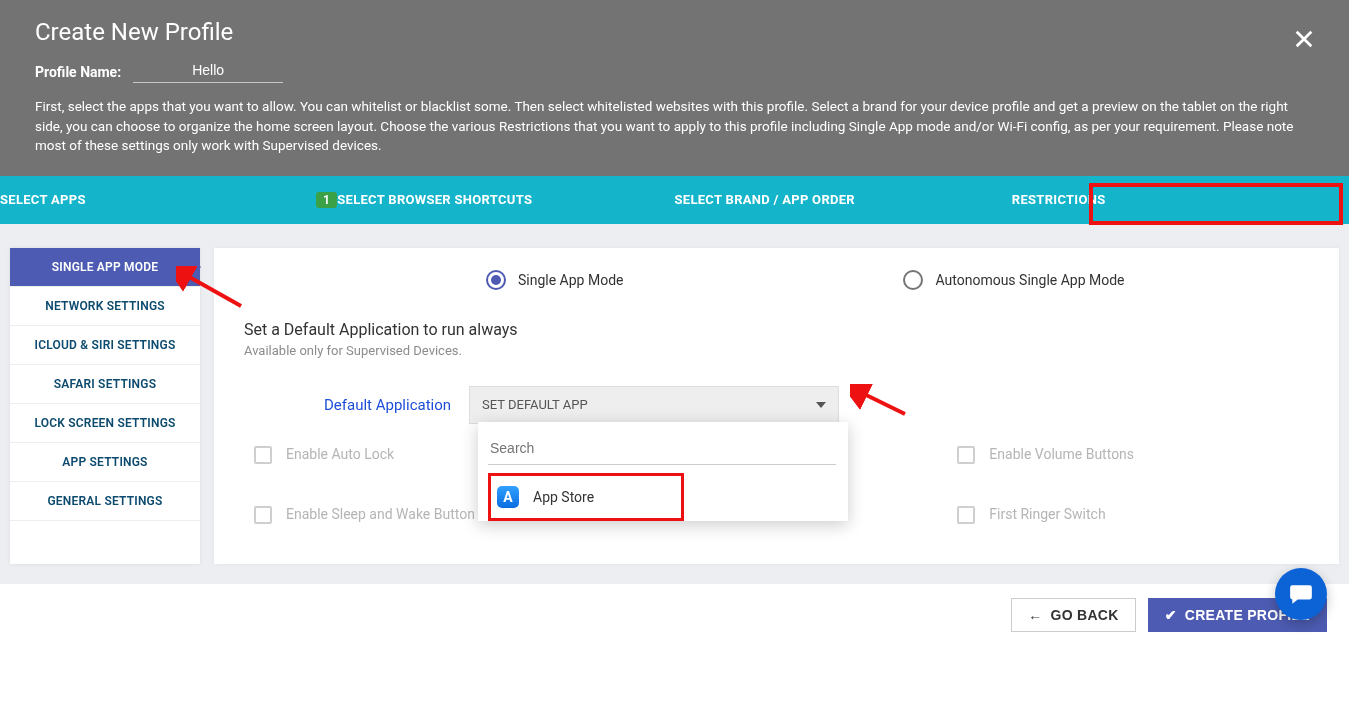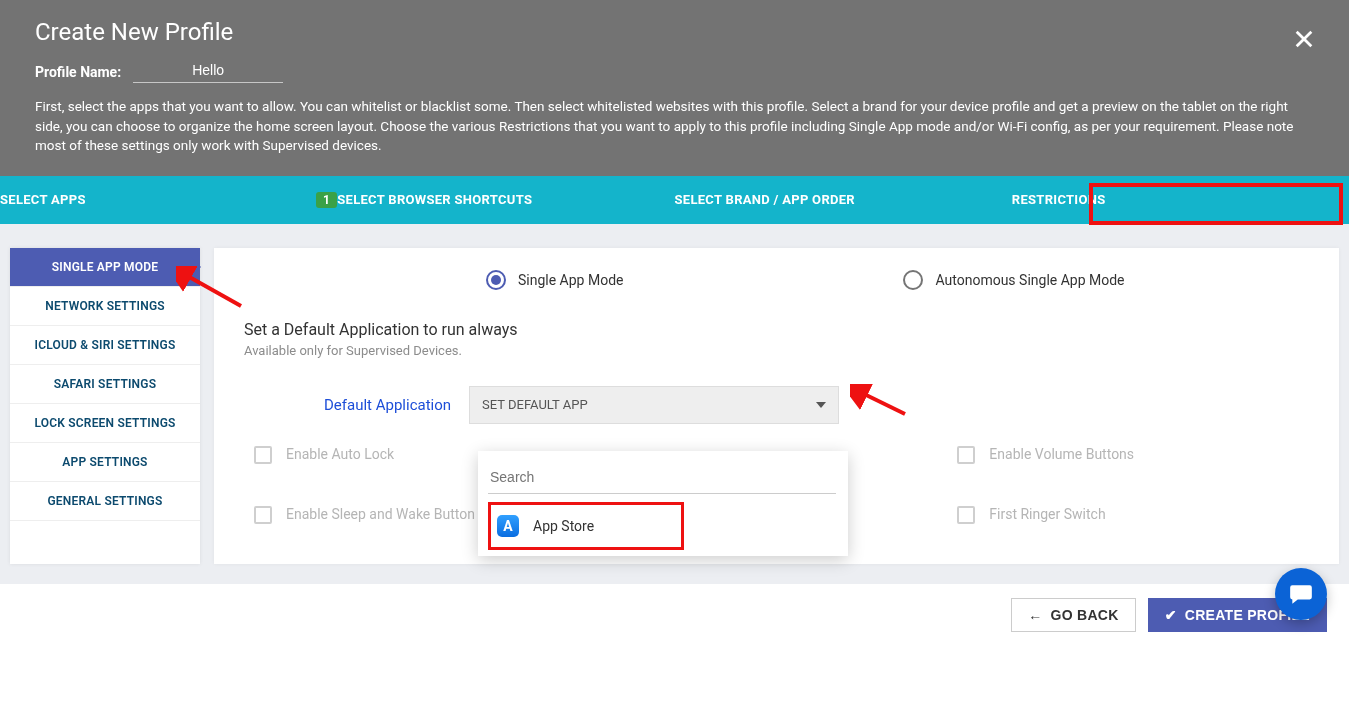--- a/index.html
+++ b/index.html
@@ -28,21 +28,21 @@
   .radio { display: inline-flex; align-items: center; gap: 12px; cursor: pointer; }
   .radio-outer { width: 20px; height: 20px; border: 2px solid #757575; border-radius: 50%; display: flex; align-items: center; justify-content: center; }
   .radio.checked .radio-outer { border-color: #4d5cb2; }
   .radio.checked .radio-outer::after { content: ""; width: 10px; height: 10px; background: #4d5cb2; border-radius: 50%; }
   .section-h { font-size: 16px; font-weight: 400; color: #333; margin-bottom: 4px; }
   .section-sub { font-size: 13px; color: #8c8c8c; margin-bottom: 28px; }
   .default-row { display: flex; align-items: center; gap: 10px; margin-left: 56px; position: relative; }
   .default-label { font-size: 15px; color: #1d4ed8; margin-left: 24px; }
   .select-box { width: 370px; height: 38px; background: #eee; border: 1px solid #ddd; display: flex; align-items: center; justify-content: space-between; padding: 0 12px; cursor: pointer; font-size: 13px; color: #555; margin-left: 8px; }
   .select-box .arrow { width: 0; height: 0; border-left: 5px solid transparent; border-right: 5px solid transparent; border-top: 6px solid #555; }
-  .dropdown { position: absolute; left: 178px; top: 36px; width: 370px; background: #fff; box-shadow: 0 4px 16px rgba(0,0,0,0.2); padding: 12px 10px 6px; z-index: 5; margin-top: 29px; }
+  .dropdown { position: absolute; left: 178px; top: 36px; width: 370px; background: #fff; box-shadow: 0 4px 16px rgba(0,0,0,0.2); padding: 12px 10px 0; z-index: 5; }
   .dropdown input { width: 348px; border: none; border-bottom: 1px solid #ccc; font-size: 14px; padding: 6px 2px 8px; outline: none; }
   .dd-item { display: flex; align-items: center; gap: 14px; padding: 10px 6px; margin-top: 8px; border: 3px solid #e11; width: 196px; cursor: pointer; }
   .dd-icon { width: 22px; height: 22px; border-radius: 5px; background: linear-gradient(180deg,#30a0ff,#0a6de0); display: flex; align-items: center; justify-content: center; color: #fff; font-size: 14px; font-weight: 700; }
   .dd-item span.txt { font-size: 14px; color: #333; }
   .check-grid { display: grid; grid-template-columns: repeat(3, 1fr); row-gap: 42px; margin-top: 22px; margin-left: 10px; }
   .chk { display: flex; align-items: flex-start; gap: 14px; color: #b5b5b5; font-size: 14px; }
   .chk .box { width: 18px; height: 18px; border: 2px solid #cfcfcf; border-radius: 2px; }
   .check-grid .chk:nth-child(2), .check-grid .chk:nth-child(5) { opacity: 0; } 
   .footer { display: flex; justify-content: flex-end; gap: 12px; padding: 14px 22px; background: #fff; }
   .btn { display: inline-flex; align-items: center; gap: 8px; border: 1px solid #ccc; background: #fff; padding: 8px 16px; font-size: 14px; font-weight: 600; cursor: pointer; color: #333; letter-spacing: .3px; }

